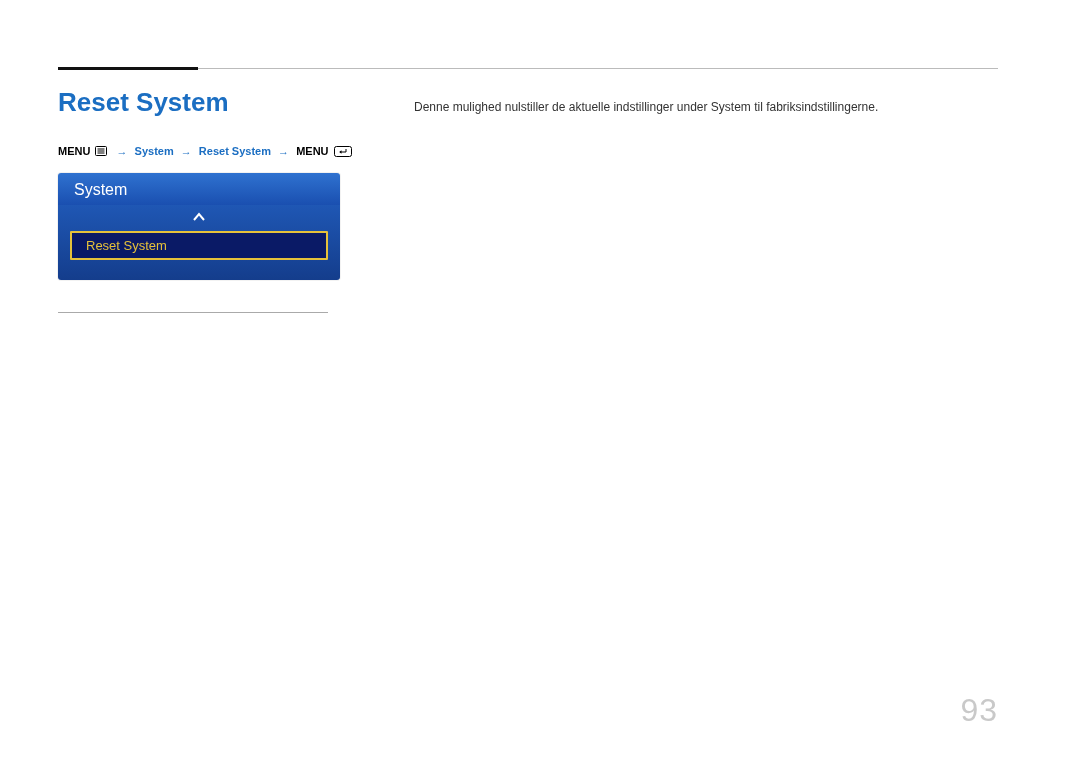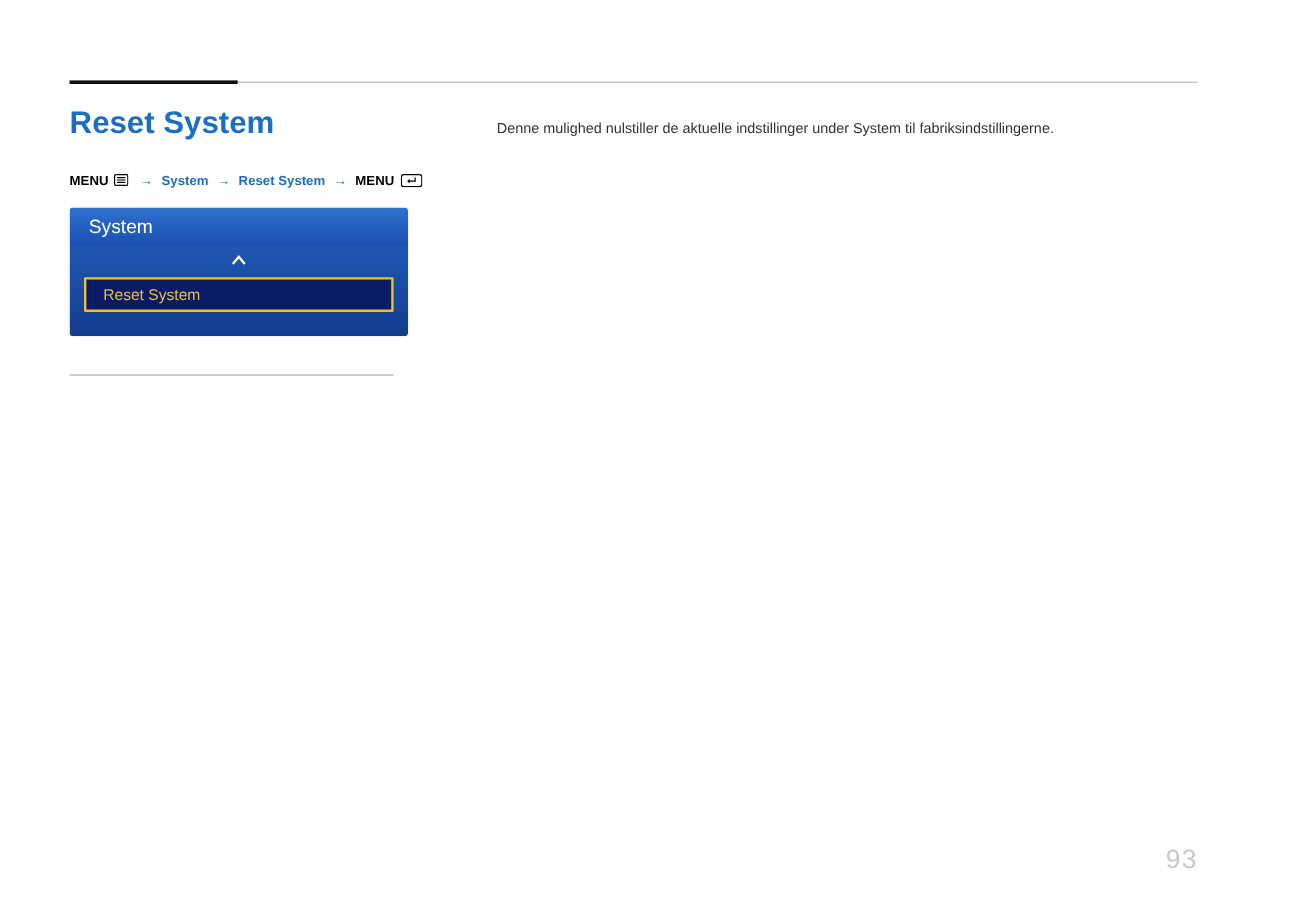--- a/index.html
+++ b/index.html
@@ -21,21 +21,21 @@
   .breadcrumb .enter-icon { display: inline-block; vertical-align: -2px; margin-left: 2px; }
   .osd-panel { width: 282px; border-radius: 3px; overflow: hidden; box-shadow: 0 0 0 1px rgba(0,0,0,0.05); }
   .osd-header { background: linear-gradient(to bottom, #2f72d0 0%, #1a4fb0 100%); color: #fff; font-size: 16px; padding: 8px 16px 6px 16px; }
   .osd-body { background: linear-gradient(to bottom, #1f57b4 0%, #143d8c 100%); padding: 6px 12px 20px 12px; }
   .osd-up { text-align: center; color: #fff; font-size: 12px; height: 20px; }
   .osd-item { background: #0a1a66; border: 2px solid #e6c13a; color: #e6c13a; font-size: 13px; padding: 5px 14px; border-radius: 1px; }
   .footnote-rule { width: 270px; border-top: 1px solid #aaa; margin-top: 32px; margin-bottom: 10px; }
   .footnote { font-size: 10px; color: #9a9a9a; }
   .footnote .dash { margin-right: 4px; }
   .right-col p { font-size: 12px; color: #333; line-height: 1.5; }
-  .page-number { position: absolute; right: 82px; bottom: 34px; font-size: 22px; color: #c9c9c9; font-weight: 300; letter-spacing: 1px; }
+  .page-number { position: absolute; right: 82px; bottom: 34px; font-size: 32px; color: #c9c9c9; font-weight: 300; letter-spacing: 1px; }
 </style>
 </head>
 <body>
 
 <div class="page">
   <div class="top-rule"></div>
   <div class="top-accent"></div>
 
   <div class="content">
     <div class="left-col">

